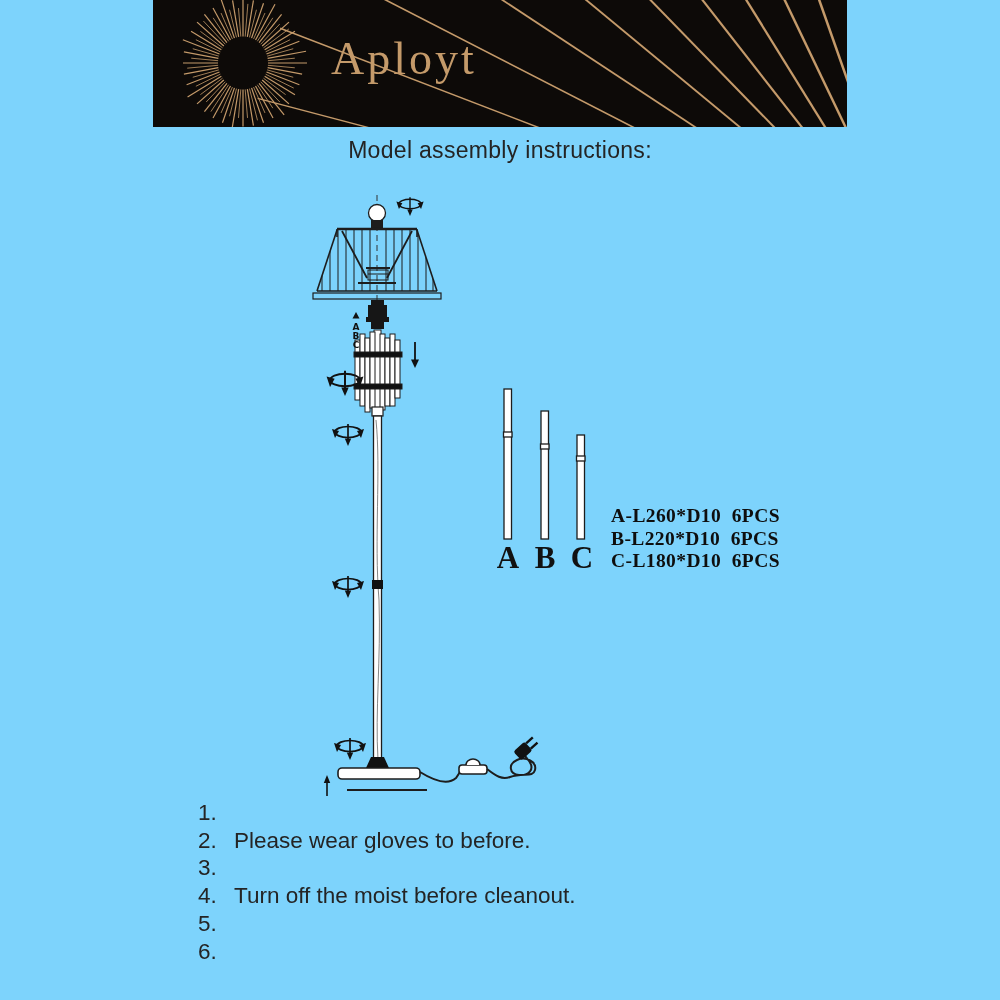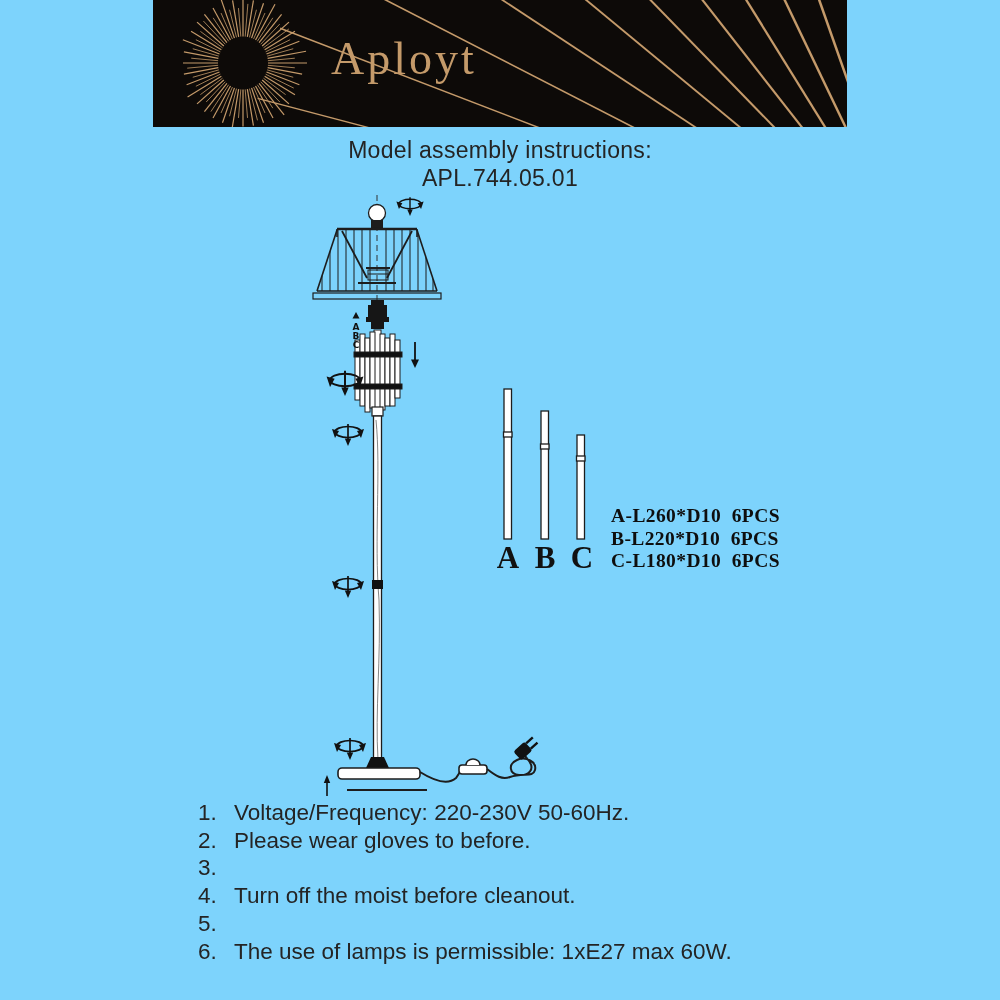--- a/index.html
+++ b/index.html
@@ -125,21 +125,20 @@
           <line x1="699.2" y1="255.4" x2="104.6" y2="98.3" stroke="#c49a6a" stroke-width="1.37"></line>
           <line x1="697.7" y1="262.3" x2="89.6" y2="170.3" stroke="#c49a6a" stroke-width="1.24"></line>
           <line x1="697.1" y1="269.3" x2="82.6" y2="243.5" stroke="#c49a6a" stroke-width="1.11"></line>
         </g>
     </svg>
     <div class="brand">Aployt</div>
   </div>
 
   <div class="title">
     <div>Model assembly instructions:</div>
-    <div>APL.744.05.01</div>
   </div>
 
   <svg class="diagram" width="1000" height="1000" viewBox="0 0 1000 1000">
     <defs>
       <g id="rotsym">
         <ellipse cx="0" cy="0" rx="13" ry="5.5" fill="none" stroke="#111" stroke-width="1.7"></ellipse>
         <polygon points="-16,-3 -9,-1 -13,6" fill="#111"></polygon>
         <polygon points="16,-3 9,-1 13,6" fill="#111"></polygon>
         <line x1="0" y1="-8" x2="0" y2="8" stroke="#111" stroke-width="1.7"></line>
         <polygon points="0,14 -3.2,6.5 3.2,6.5" fill="#111"></polygon>
@@ -288,35 +287,33 @@
     <text class="abc-label" x="582" y="568" text-anchor="middle">C</text>
 
     <text class="spec-line" x="611" y="522">A-L260*D10  6PCS</text>
     <text class="spec-line" x="611" y="545">B-L220*D10  6PCS</text>
     <text class="spec-line" x="611" y="567">C-L180*D10  6PCS</text>
   </svg>
 
   <div class="list">
     <div class="row">
       <span class="num">1.</span>
-      <span class="txt">Voltage/Frequency: 220-230V 50-60Hz.</span>
     </div>
     <div class="row">
       <span class="num">2.</span>
       <span class="txt">Please wear gloves to before.</span>
     </div>
     <div class="row">
       <span class="num">3.</span>
     </div>
     <div class="row">
       <span class="num">4.</span>
       <span class="txt">Turn off the moist before cleanout.</span>
     </div>
     <div class="row">
       <span class="num">5.</span>
     </div>
     <div class="row">
       <span class="num">6.</span>
-      <span class="txt">The use of lamps is permissible: 1xE27 max 60W.</span>
     </div>
   </div>
 
 </div>
 
 </body></html>

